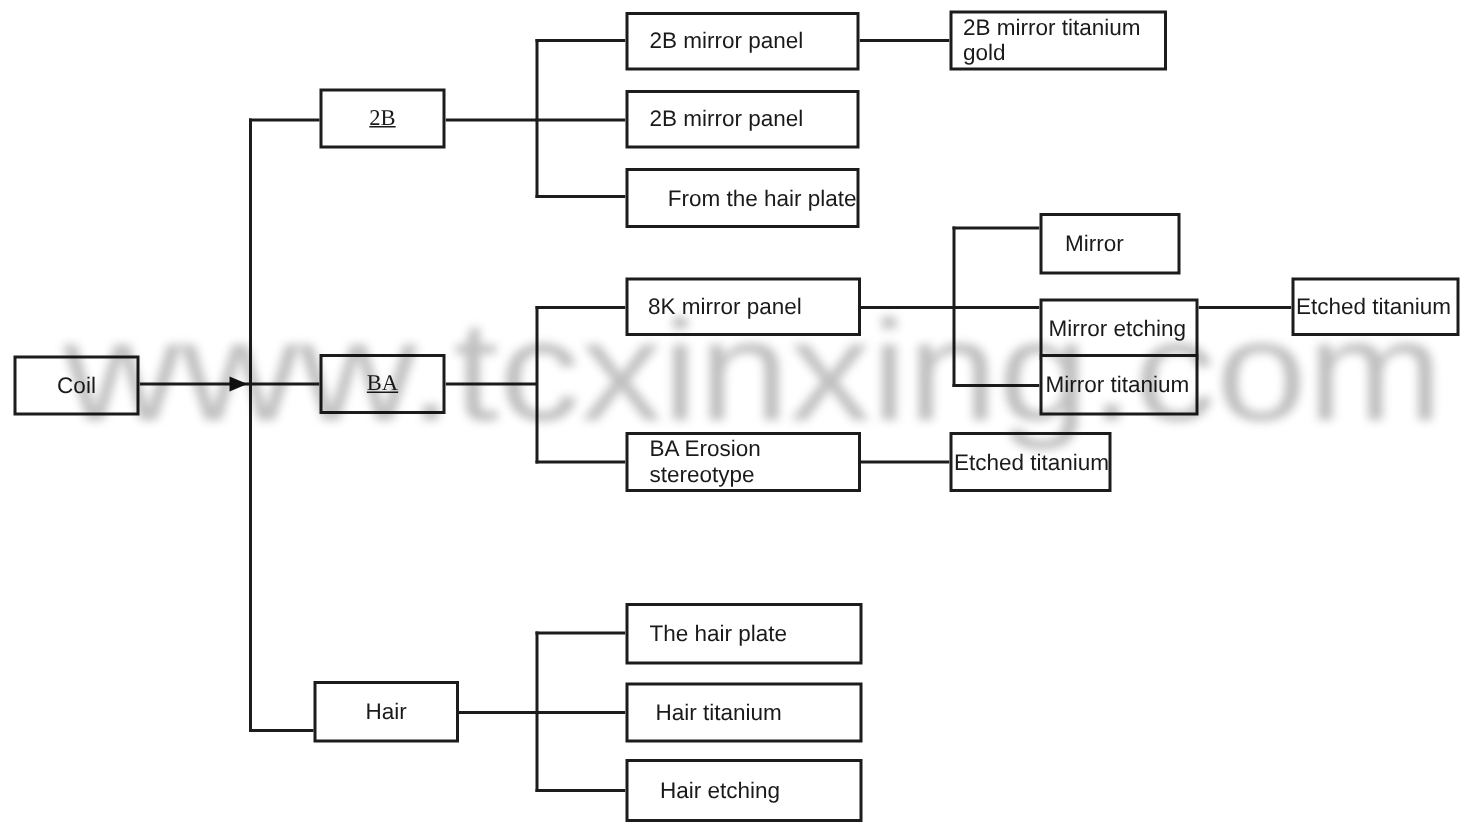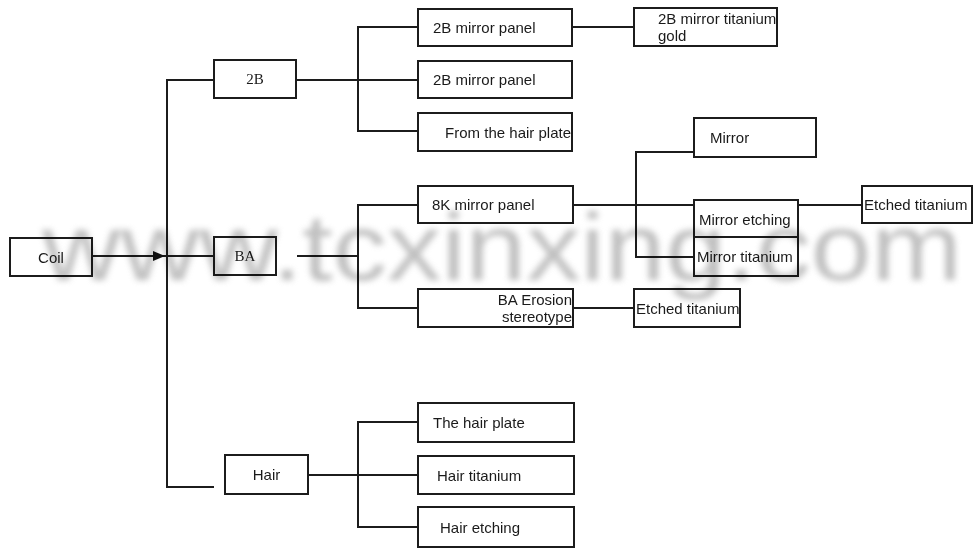--- a/index.html
+++ b/index.html
@@ -24,21 +24,21 @@
     flex-direction:column;
     justify-content:center;
     align-items:flex-start;
     font-size:15px;
     color:#1a1a1a;
     line-height:17px;
     z-index:2;
     white-space:nowrap;
   }
   .box.center{align-items:center;padding-left:0 !important;}
-  .box.serif{font-family:"Liberation Serif", serif;}
+  .box.serif{font-family:"Liberation Serif", serif;text-decoration:underline;}
   
   .arrowhead{
     position:absolute;
     width:0;height:0;
     border-top:5px solid transparent;
     border-bottom:5px solid transparent;
     border-left:12px solid #111111;
     z-index:1;
   }
   
@@ -88,61 +88,61 @@
   <div class="hl" style="left:357px;top:474px;width:60px;"></div>
   <div class="hl" style="left:357px;top:526px;width:60px;"></div>
 
   <div class="box center" style="left:9px;top:237px;width:84px;height:40px;">
     <span>Coil</span>
   </div>
 
   <div class="box center serif" style="left:213px;top:59px;width:84px;height:40px;">
     <span>2B</span>
   </div>
-  <div class="box center serif" style="left:213px;top:236px;width:64px;height:40px;text-align:right;">
+  <div class="box center serif" style="left:213px;top:236px;width:84px;height:40px;text-align:right;">
     <span>BA</span>
   </div>
-  <div class="box center" style="left:224px;top:454px;width:85px;height:41px;">
+  <div class="box center" style="left:209px;top:454px;width:97px;height:41px;">
     <span>Hair</span>
   </div>
 
   <div class="box" style="left:417px;top:8px;width:156px;height:39px;padding-left:14px;">
     <span>2B mirror panel</span>
   </div>
   <div class="box" style="left:417px;top:60px;width:156px;height:39px;padding-left:14px;">
     <span>2B mirror panel</span>
   </div>
   <div class="box" style="left:417px;top:112px;width:156px;height:40px;padding-left:11px;align-items:flex-end;">
     <span>From the hair plate</span>
   </div>
 
-  <div class="box" style="left:633px;top:7px;width:145px;height:40px;padding-left:23px;justify-content:center;">
+  <div class="box" style="left:633px;top:7px;width:145px;height:40px;padding-left:7px;justify-content:center;">
     <span>2B mirror titanium</span>
     <span>gold</span>
   </div>
 
   <div class="box" style="left:417px;top:185px;width:157px;height:39px;padding-left:13px;">
     <span>8K mirror panel</span>
   </div>
 
-  <div class="box" style="left:693px;top:117px;width:124px;height:41px;padding-left:15px;">
+  <div class="box" style="left:693px;top:142px;width:94px;height:41px;padding-left:15px;">
     <span>Mirror</span>
   </div>
   <div class="box" style="left:693px;top:185px;width:106px;height:41px;padding-left:4px;margin-top:14px;">
     <span>Mirror etching</span>
   </div>
   <div class="box" style="left:693px;top:236px;width:106px;height:41px;padding-left:2px;">
     <span>Mirror titanium</span>
   </div>
 
   <div class="box" style="left:861px;top:185px;width:112px;height:39px;padding-left:1px;">
     <span>Etched titanium</span>
   </div>
 
-  <div class="box" style="left:417px;top:288px;width:157px;height:40px;padding-left:14px;align-items:flex-end;">
+  <div class="box" style="left:417px;top:288px;width:157px;height:40px;padding-left:14px;">
     <span>BA Erosion</span>
     <span>stereotype</span>
   </div>
   <div class="box" style="left:633px;top:288px;width:108px;height:40px;padding-left:1px;">
     <span>Etched titanium</span>
   </div>
 
   <div class="box" style="left:417px;top:402px;width:158px;height:41px;padding-left:14px;">
     <span>The hair plate</span>
   </div>

